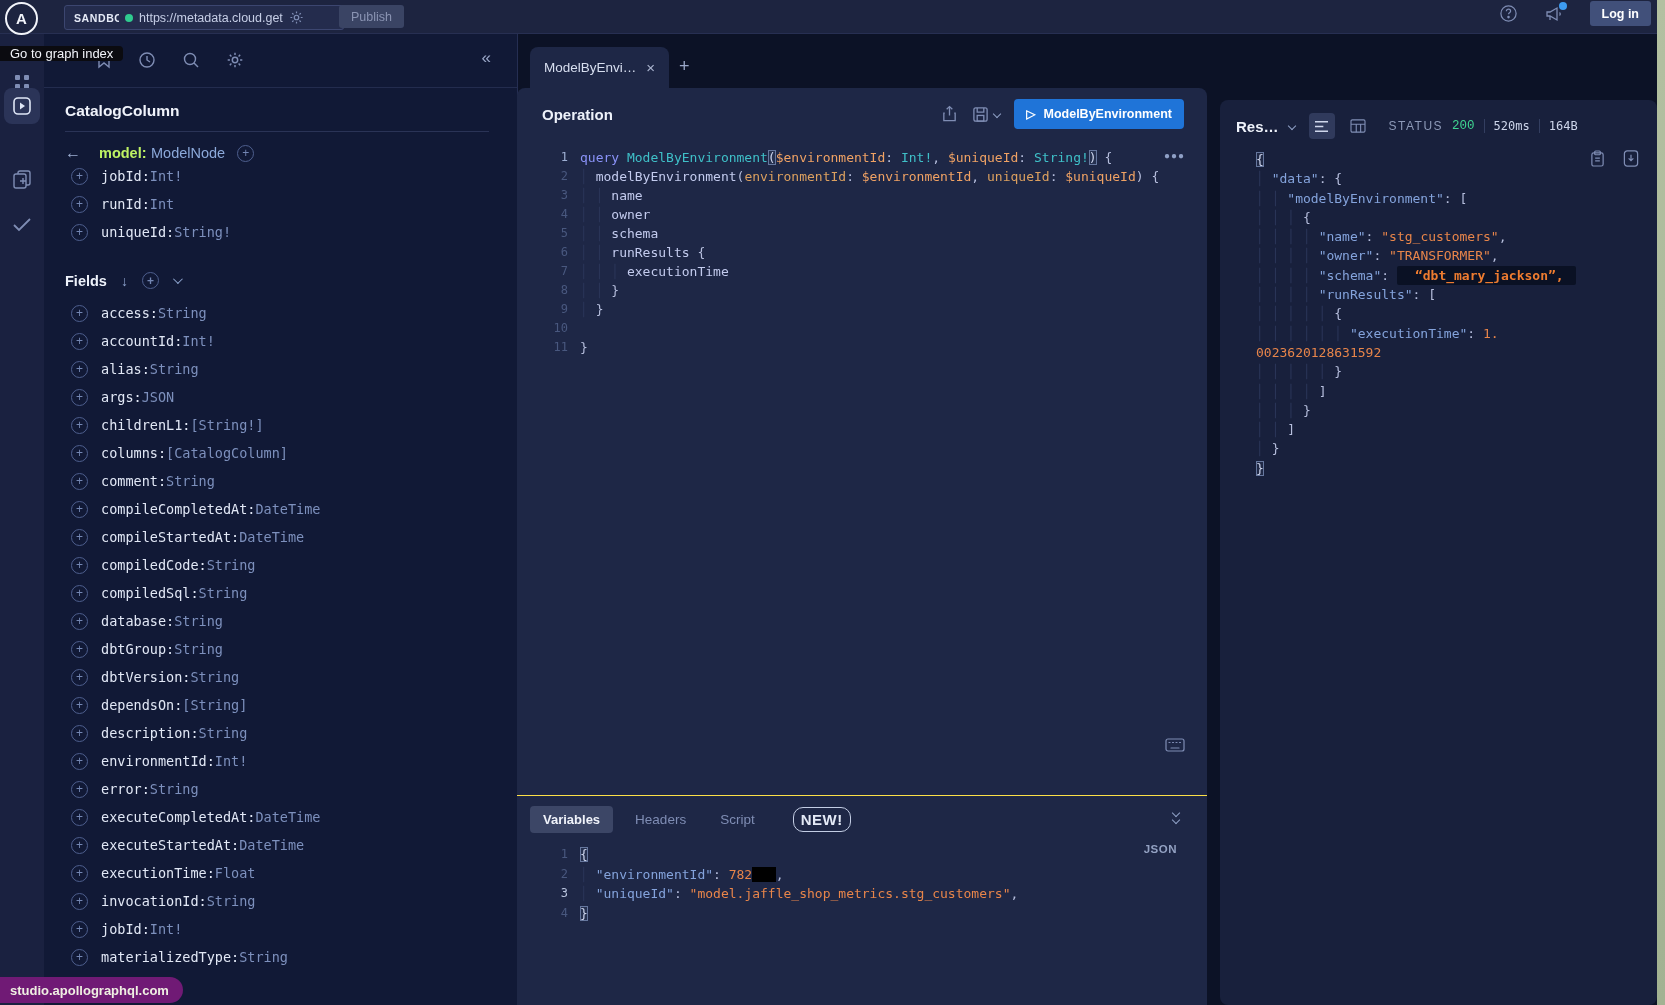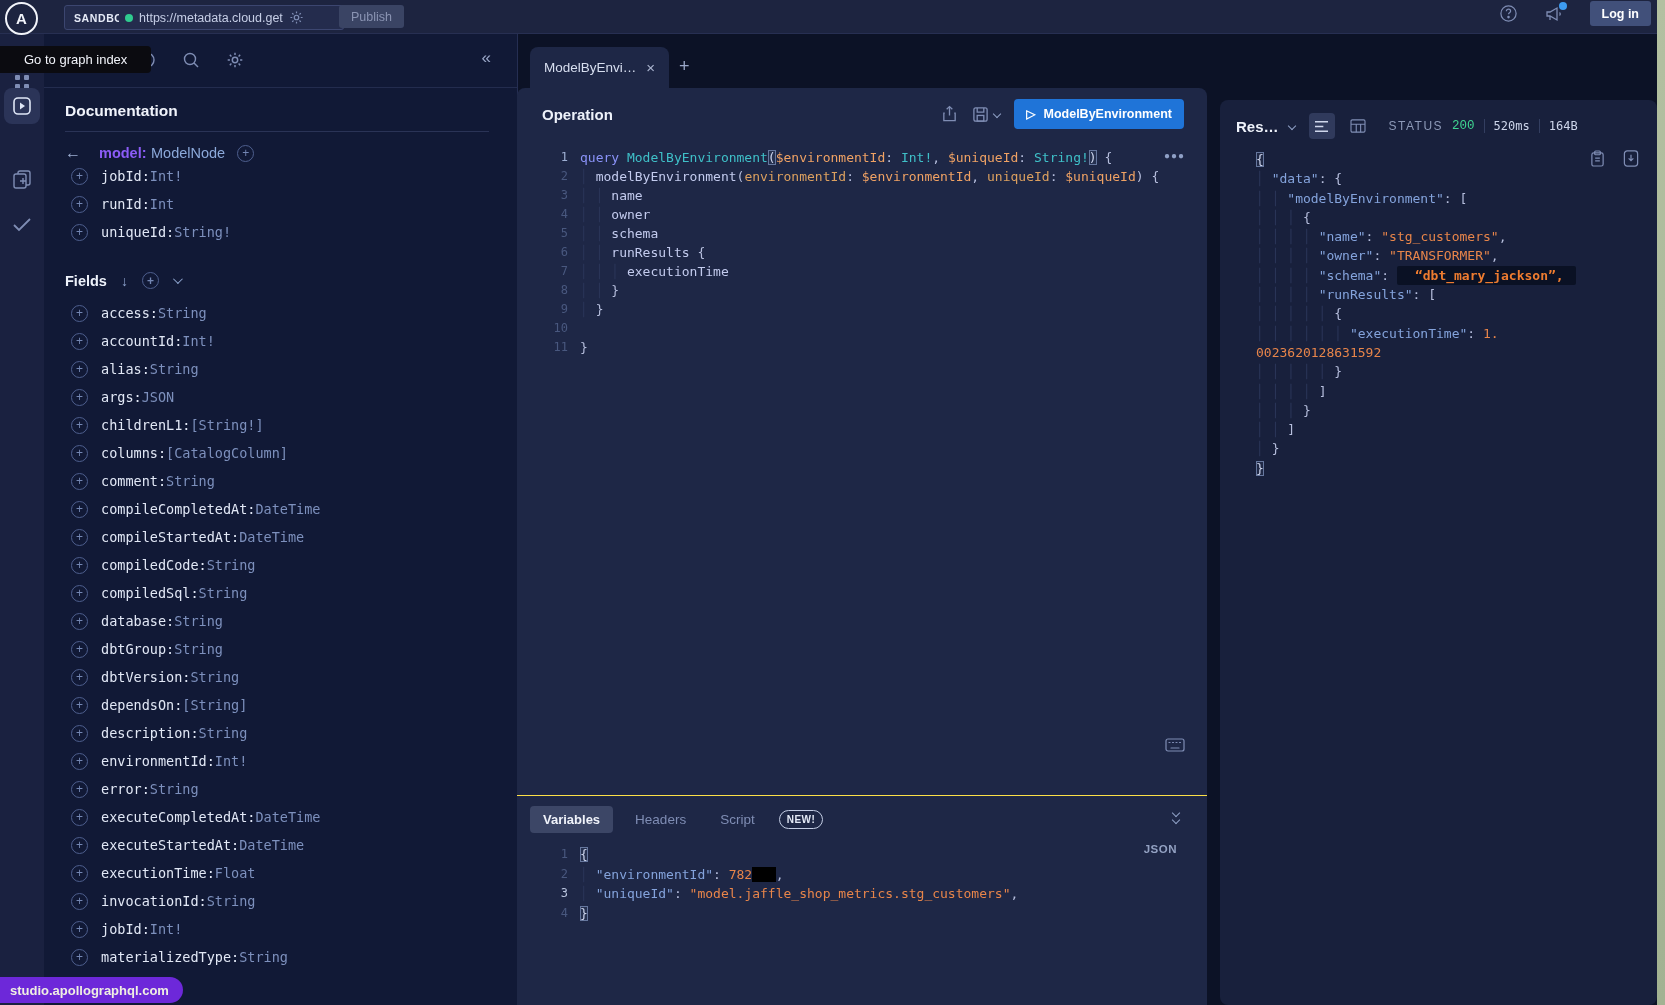--- a/index.html
+++ b/index.html
@@ -26,33 +26,33 @@
   
   .desktop-strip{position:absolute;right:0;top:0;width:8px;height:1005px;background:linear-gradient(#b3c0a1,#a2b292);z-index:60}
 
   
   .rail{position:absolute;left:0;top:33px;width:44px;height:972px;background:#1a2140;z-index:5}
   .rail-btn{position:absolute;left:4px;width:36px;height:36px;display:flex;align-items:center;justify-content:center;border-radius:8px}
   .rail-sel{background:#2b3458}
   .grid-dots{position:absolute;left:13px;top:40px}
 
   
-  .tooltip-graph{position:absolute;left:0;top:46px;height:27px;padding:0 24px;display:flex;align-items:center;background:#0b0b10;border-radius:0 4px 4px 0;font-size:13px;color:#f2f4fa;z-index:50}
-  .status-pill{position:absolute;left:0;top:977px;height:26px;padding:0 14px 0 10px;display:flex;align-items:center;background:#6d28d9;border-radius:0 13px 13px 0;font-size:13px;font-weight:bold;color:#efefe2;z-index:55}
+  .tooltip-graph{position:absolute;left:0;top:46px;height:15px;padding:0 10px;display:flex;align-items:center;background:#0b0b10;border-radius:0 4px 4px 0;font-size:13px;color:#f2f4fa;z-index:50}
+  .status-pill{position:absolute;left:0;top:977px;height:26px;padding:0 14px 0 10px;display:flex;align-items:center;background:#701a75;border-radius:0 13px 13px 0;font-size:13px;font-weight:bold;color:#efefe2;z-index:55}
 
   
   .doc-panel{position:absolute;left:44px;top:33px;width:473px;height:972px;background:#111936;border-right:1px solid #252e52;overflow:hidden;z-index:4}
   .doc-toolbar{position:relative;height:54px;border-bottom:1px solid #232c4e;display:flex;align-items:center;padding-left:52px;gap:26px}
   .collapse-ic{position:absolute;right:26px;top:15px;font-size:17px;color:#9aa7c8}
   .doc-body{padding:14px 28px 0 21px}
   .doc-title{font-size:15.5px;font-weight:bold;color:#f0f3fb}
   .doc-hr{height:1px;background:#2a3356;margin:11px 0 0 0}
   .model-row{display:flex;align-items:center;gap:12px;margin-top:12px}
   .back-arrow{font-size:16px;color:#9fb0d4;margin-right:6px}
-  .model-kind{font-size:14.5px;font-weight:bold;color:#8b5cf6}
+  .model-kind{font-size:14.5px;font-weight:bold;color:#bef264}
   .model-name{font-size:14.5px;color:#8ca9da}
   .sec-title{font-size:14.5px;font-weight:bold;color:#eef2fb;margin:26px 0 10px 0;display:flex;align-items:center;gap:14px}
   .circle-plus{width:17px;height:17px;border-radius:50%;border:1.4px solid #4e5f8e;color:#7487b4;display:inline-flex;align-items:center;justify-content:center;font-size:12px;line-height:1;flex:none;box-sizing:border-box}
   .doc-row{display:flex;align-items:center;gap:13px;height:28px;padding-left:6px}
   .f-name{font-family:"DejaVu Sans Mono",monospace;font-size:13.5px;color:#e2e8f6;white-space:pre}
   .f-type{font-family:"DejaVu Sans Mono",monospace;font-size:13.5px;color:#7d90bd;white-space:pre}
   .fields-hdr-icons{display:flex;align-items:center;gap:14px}
   .dn-arrow{font-size:14px;color:#8ca2cc}
   .chev{display:inline-block;width:6px;height:6px;border-right:1.6px solid #8ca2cc;border-bottom:1.6px solid #8ca2cc;transform:rotate(45deg) translateY(-2px)}
 
@@ -92,21 +92,21 @@
   .tk-num{color:#e8854a}
   .tk-bm{color:#ccd4ec;box-shadow:inset 0 0 0 1px #66779e;background:rgba(110,126,168,.10)}
   .tk-hl{background:#0a1124;color:#ee7c30;font-weight:bold;padding:2px 12px 2px 18px;border-radius:2px}
   .tk-redact{background:#000}
 
   
   .vars-section{position:absolute;left:0;right:0;top:707px;bottom:0;border-top:1px solid #fde047}
   .vars-tabs{position:relative;display:flex;align-items:center;gap:10px;padding:10px 0 0 13px}
   .vars-chip{height:27px;padding:0 13px;display:flex;align-items:center;background:#3c4666;border-radius:4px;font-size:13px;font-weight:bold;color:#f0f3fa}
   .vars-tab{padding:0 12px;font-size:13.5px;color:#7f8db4}
-  .new-badge{margin-left:2px;padding:3px 7px;border:1px solid #c3cde4;border-radius:10px;font-size:10px;font-weight:bold;letter-spacing:.5px;color:#e3e9f6}
+  .new-badge{margin-left:16px;padding:3px 7px;border:1px solid #c3cde4;border-radius:10px;font-size:15px;font-weight:bold;letter-spacing:.5px;color:#e3e9f6}
   .collapse2{position:absolute;right:28px;top:14px;display:flex;flex-direction:column;gap:1px}
   .vars-code{position:relative;padding:12px 0 0 13px}
   .vars-code .code-line,.vars-code .gutter .ln{height:19.5px;line-height:19.5px}
   .vars-code .gutter .ln:nth-child(3){color:#b9c4de}
   .json-label{position:absolute;right:30px;top:10px;font-size:11.5px;font-weight:bold;letter-spacing:.5px;color:#93a1c2}
 
   
   .resp-panel{position:absolute;left:1220px;top:100px;width:437px;height:905px;background:#18203c;border-radius:8px;overflow:hidden;z-index:5}
   .resp-header{display:flex;align-items:center;padding:13px 14px 0 16px;gap:10px}
   .resp-title{font-size:15px;font-weight:bold;color:#eef2fa}
@@ -216,21 +216,21 @@
     </span>
     <span class="ic">
       <svg width="18" height="18" viewBox="0 0 16 16" fill="none" stroke="currentColor" stroke-width="1.3">
           <circle cx="8" cy="8" r="2.4"></circle>
           <path d="M8 1.5v2M8 12.5v2M1.5 8h2M12.5 8h2M3.4 3.4l1.4 1.4M11.2 11.2l1.4 1.4M12.6 3.4l-1.4 1.4M4.8 11.2l-1.4 1.4"></path>
         </svg>
     </span>
     <span class="collapse-ic">«</span>
   </div>
   <div class="doc-body">
-    <div class="doc-title">Documentation</div>
+    <div class="doc-title">CatalogColumn</div>
     <div class="doc-hr"></div>
     <div class="model-row">
       <span class="back-arrow">←</span>
       <span><span class="model-kind">model:</span>
       <span class="model-name">ModelNode</span></span>
       <span class="circle-plus">
           <span>+</span>
         </span>
     </div>
 

